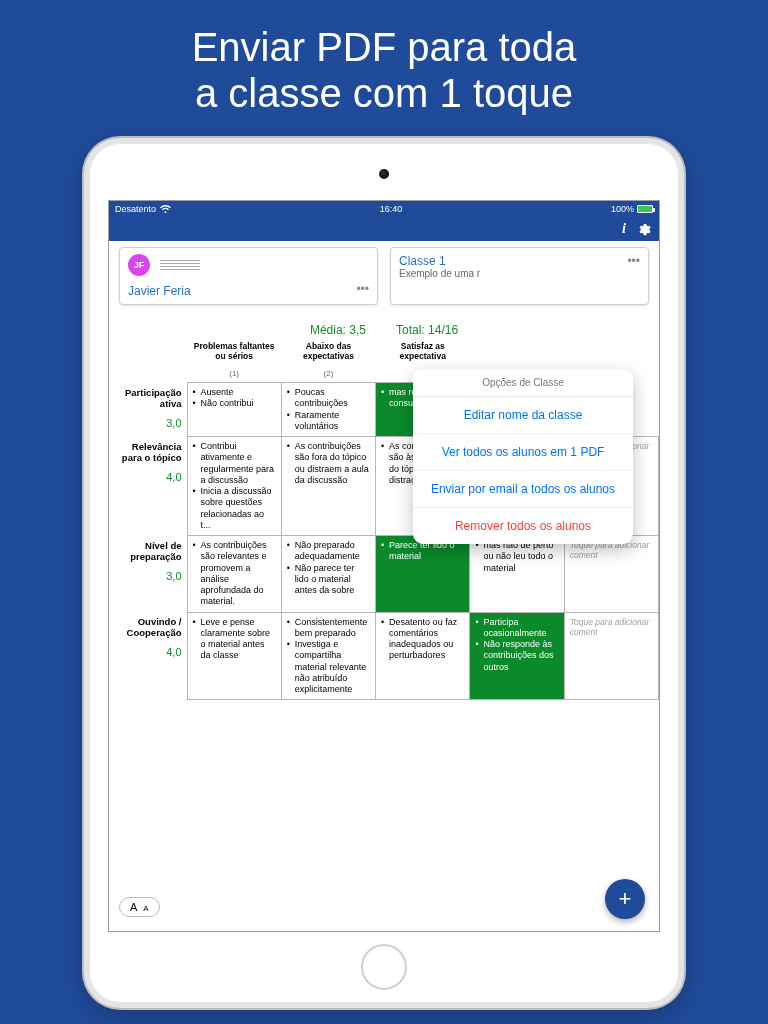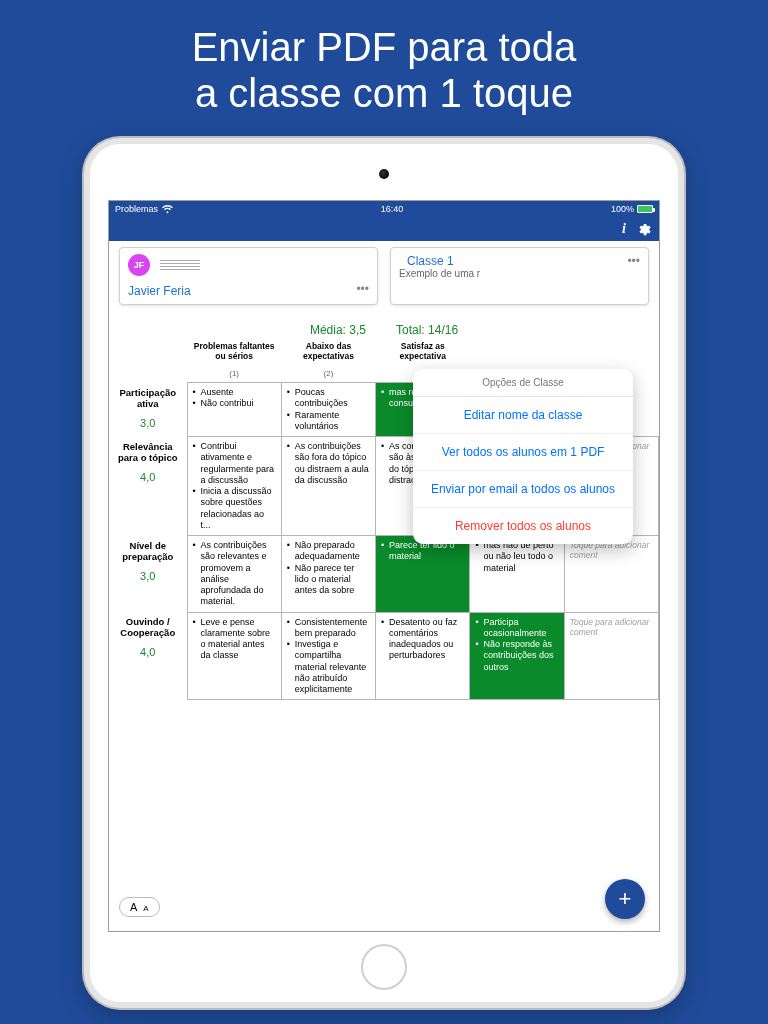--- a/index.html
+++ b/index.html
@@ -97,21 +97,21 @@
 .card-lines { margin-left: 4px; }
 .card-lines span {
   display: block; height: 1px; background: #aaa; margin: 2px 0; width: 40px;
 }
 .card-title {
   color: #1f71d1; font-size: 12px; margin-top: 4px;
 }
 .card-more { color: #888; font-size: 12px; }
 
 
-.class-card .class-title { color: #1f71d1; font-size: 12px; margin-left: 8px; }
+.class-card .class-title { color: #1f71d1; font-size: 12px; }
 .class-card .class-sub { color: #666; font-size: 10px; line-height: 1.2; }
 
 .stats-row {
   display: flex; justify-content: center; gap: 30px;
   color: #148a2a; font-size: 12px; font-weight: 500;
   margin-top: 12px;
 }
 
 
 .rubric {
@@ -127,21 +127,21 @@
 }
 .rubric thead th {
   border: none;
   text-align: center;
   padding: 4px 2px;
 }
 .rubric thead .col-head { font-weight: 600; font-size: 8.5px; }
 .rubric thead .col-num { font-weight: 400; color: #666; font-size: 8px; }
 .row-label-cell {
   border: none !important;
-  text-align: center;
+  text-align: right;
   padding: 6px 6px;
   background: #fff;
 }
 .row-label { font-weight: 700; font-size: 9.5px; }
 .row-score { color: #148a2a; font-size: 11px; margin-top: 8px; display: block; }
 
 .cell-green {
   background: #0a8a2a; color: #fff;
 }
 .cell-placeholder {
@@ -208,21 +208,21 @@
 </div>
 
 <div class="ipad">
   <div class="bezel">
     <div class="camera"></div>
 
     <div class="screen">
 
       <div class="statusbar">
         <div class="sb-left">
-          <span>Problemas</span>
+          <span>Desatento</span>
           <svg class="wifi-svg" viewBox="0 0 12 9">
               <path fill="#fff" d="M6 8.5a1 1 0 100-2 1 1 0 000 2zM3.2 5.2a4 4 0 015.6 0l1-1a5.4 5.4 0 00-7.6 0zM1.1 3.1a7 7 0 019.8 0l1-1a8.4 8.4 0 00-11.8 0z"></path>
             </svg>
         </div>
         <div class="sb-center">16:40</div>
         <div class="sb-right">
           <span>100%</span>
           <span class="battery-body"></span>
         </div>
       </div>

